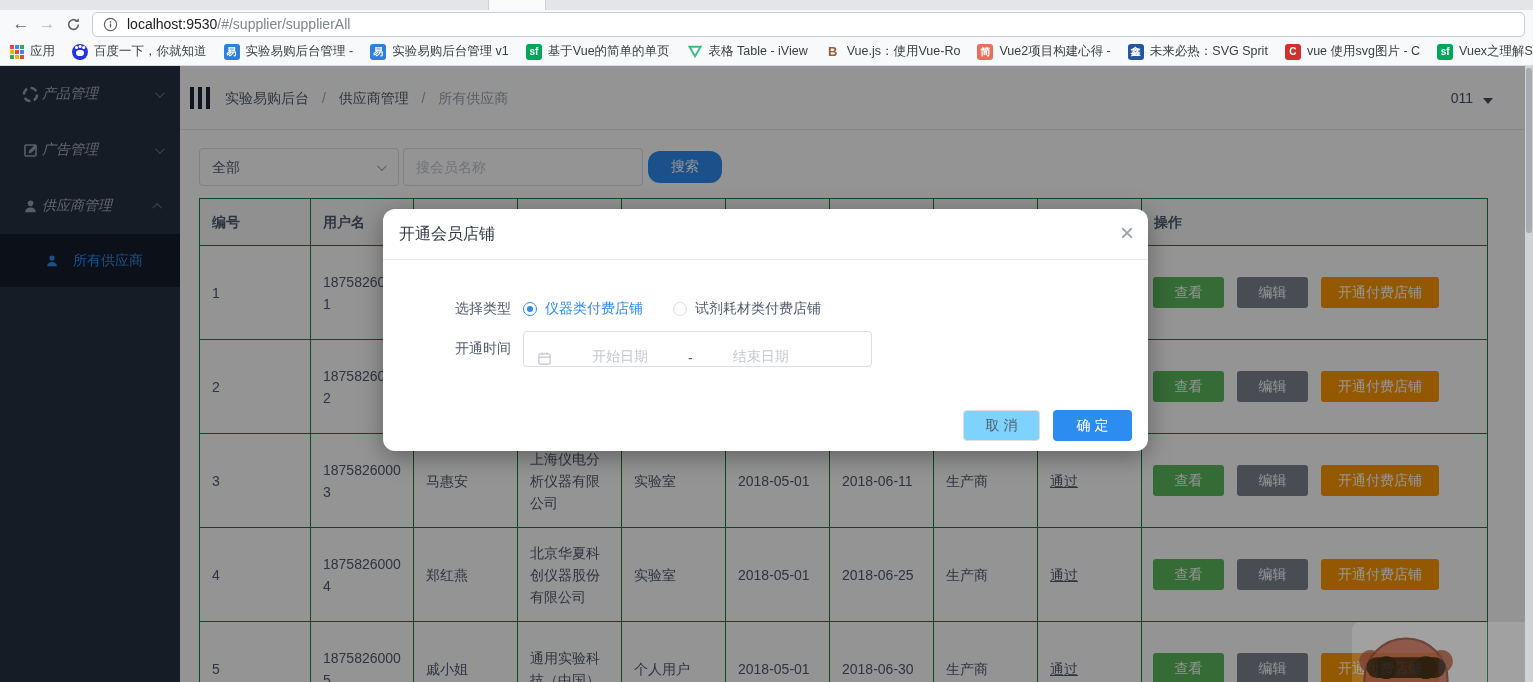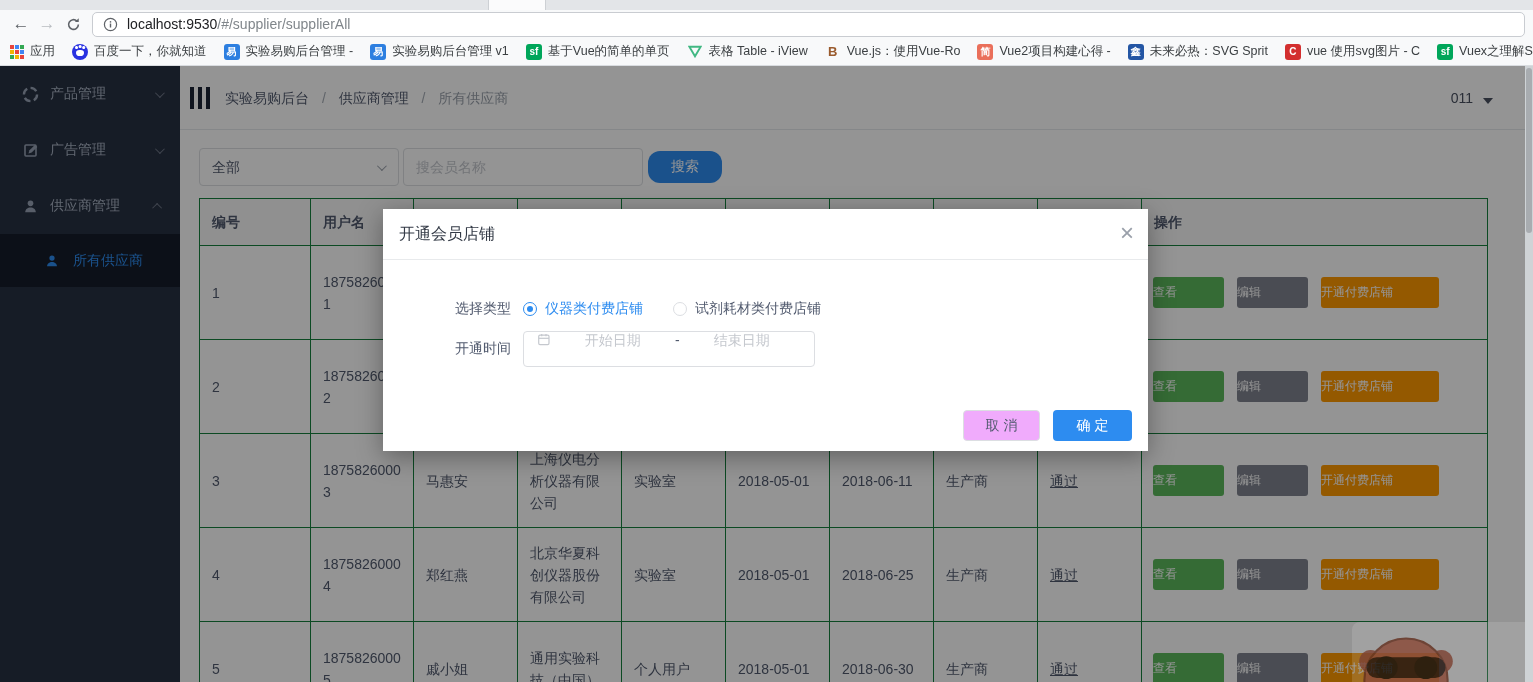--- a/index.html
+++ b/index.html
@@ -34,21 +34,21 @@
   .baidu-paw-icon::after { content:""; position:absolute; left:4.2px; top:6px; width:7.4px; height:6.4px; background:#fff; border-radius:46% 46% 50% 50%; }
   .b-icon { background:transparent; font-size:13px; }
   .vue-icon { background:transparent; }
 
   
   .app { position:absolute; top:66px; left:0; width:1533px; height:616px; background:#fff; overflow:hidden; }
 
   .sidebar { position:absolute; left:0; top:0; width:180px; height:100%; background:#273142; z-index:1; }
   .menu-item { height:56px; display:flex; align-items:center; padding:0 18px 0 22px; color:#a7b1c2; font-size:14px; cursor:pointer; }
   .menu-item .mi-icon { width:17px; display:flex; justify-content:center; color:#98a3b5; }
-  .menu-item .mi-label { margin-left:11px; flex:1; }
+  .menu-item .mi-label { margin-left:3px; flex:1;font-style:italic; }
   .chev { display:inline-block; width:7px; height:7px; border-right:1.4px solid #6d7687; border-bottom:1.4px solid #6d7687; }
   .chev.down { transform:rotate(45deg) translateY(-2px); }
   .chev.up { transform:rotate(-135deg) translateY(-2px); }
   .submenu-item { height:53px; display:flex; align-items:center; padding-left:44px; background:#161d2a; color:#2d8cf0; font-size:14px; cursor:pointer; }
   .submenu-item .mi-icon { width:15px; display:flex; justify-content:center; color:#2d8cf0; }
   .submenu-item .mi-label { margin-left:14px; }
 
   .main { position:absolute; left:180px; top:0; width:1353px; height:100%; }
   .topbar { position:relative; height:64px; background:#fff; border-bottom:1px solid #e6e9ed; }
   .hamburger { position:absolute; left:10px; top:21px; width:22px; height:22px; display:flex; gap:4px; cursor:pointer; }
@@ -65,51 +65,51 @@
   .f-input { position:absolute; left:223px; top:18px; width:240px; height:38px; border:1px solid #dcdee2; border-radius:4px; background:#fff; font-size:14px; color:#515a6e; padding:0 12px; outline:none; font-family:inherit; }
   .f-input::placeholder { color:#c5c8ce; }
   .f-search { position:absolute; left:468px; top:21px; width:74px; height:32px; border:none; border-radius:12px; color:#fff; font-size:14px; cursor:pointer; font-family:inherit; }
 
   .table-wrap { position:absolute; left:19px; top:68px; width:1288px; }
   table { border-collapse:collapse; table-layout:fixed; width:1288px; font-size:14px; color:#515a6e; }
   th, td { border:1px solid #15803d; padding:6px 12px; text-align:left; vertical-align:middle; word-break:break-all; line-height:22px; }
   th { height:47px; background:#f8f8f9; font-weight:bold; color:#515a6e; }
   td { height:94px; background:#fff; white-space:pre-line; }
   td.act-cell { padding-left:11px; white-space:nowrap; }
-  .tbl-btn { display:inline-block; height:31px; line-height:31px; border:none; border-radius:3px; color:#fff; font-size:12px; text-align:left; margin-right:13px; cursor:pointer; font-family:inherit; vertical-align:middle; }
+  .tbl-btn { display:inline-block; height:31px; line-height:31px; border:none; border-radius:3px; color:#fff; font-size:14px; text-align:center; margin-right:13px; cursor:pointer; font-family:inherit; vertical-align:middle; }
   .tbl-btn.b0 { width:71px; }
   .tbl-btn.b1 { width:71px; }
   .tbl-btn.b2 { width:118px; margin-right:0; }
   .status-text.pass { text-decoration:underline; }
 
   
   .mask { position:absolute; inset:0; background:rgba(0,0,0,0.42); z-index:40; }
   .scrollbar { position:absolute; right:0; top:0; bottom:0; width:8px; background:#cfd3d6; z-index:45; }
   .scrollbar .thumb { position:absolute; left:1px; right:1px; top:2px; height:165px; background:#a8acb0; border-radius:3px; }
 
-  .modal { position:absolute; left:383px; top:143px; width:765px; height:242px; background:#fff; border-radius:0; box-shadow:0 6px 24px rgba(0,0,0,.35); z-index:50; }
+  .modal { position:absolute; left:383px; top:143px; width:765px; height:242px; background:#fff; border-radius:12px; box-shadow:0 6px 24px rgba(0,0,0,.35); z-index:50; }
   .modal-header { height:51px; border-bottom:1px solid #e8eaec; display:flex; align-items:center; padding:0 16px; font-size:16px; color:#333a46; font-weight:500; }
   .modal-close { position:absolute; right:14px; top:10px; font-size:24px; color:#9aa0aa; line-height:28px; cursor:pointer; font-weight:400; }
   .form-row { position:absolute; left:72px; display:flex; align-items:center; font-size:14px; color:#515a6e; }
   .row-type { top:89px; height:22px; }
   .row-time { top:122px; height:36px; }
   .form-label { width:56px; text-align:left; }
   .radio-group { display:flex; align-items:center; margin-left:12px; }
   .radio { width:14px; height:14px; border-radius:50%; border:1px solid #dcdee2; background:#fff; position:relative; flex:0 0 auto; cursor:pointer; }
   .radio.checked { border-color:#2d8cf0; }
   .radio.checked::after { content:""; position:absolute; left:3px; top:3px; width:6px; height:6px; border-radius:50%; background:#2d8cf0; }
   .radio-label { margin-left:8px; }
   .radio-label.sel { color:#2d8cf0; }
   .radio-opt2 { margin-left:30px; }
-  .date-input { margin-left:12px; width:292px; height:36px; border:1px solid #dcdee2; border-radius:4px; display:flex; align-items:flex-start; padding:0 10px; cursor:text; }
+  .date-input { margin-left:12px; width:349px; height:36px; border:1px solid #dcdee2; border-radius:4px; display:flex; align-items:flex-end; padding:0 10px; cursor:text; }
   .date-input .ph { width:136px; text-align:center; color:#c5c8ce; }
   .date-input .dash { color:#515a6e; }
   .date-input svg { margin-left:3px; }
   .modal-btn { position:absolute; height:31px; border-radius:4px; font-size:14px; line-height:29px; text-align:center; cursor:pointer; top:201px; font-family:inherit; }
-  .btn-cancel { right:108px; width:77px; background:#f0abfc; border:1px solid #dcdee2; color:#515a6e; }
+  .btn-cancel { right:108px; width:77px; background:#7dd3fc; border:1px solid #dcdee2; color:#515a6e; }
   .btn-ok { right:16px; width:79px; border:none; color:#fff; }
 
   
   .watermark { position:absolute; left:1352px; top:556px; width:173px; height:126px; background:rgba(255,255,255,0.13); border-radius:8px 0 0 0; z-index:60; overflow:visible; }
   .watermark svg { position:absolute; left:2px; top:4px; opacity:.82; }
 </style>
 </head>
 <body>
 
 <div class="stage">

